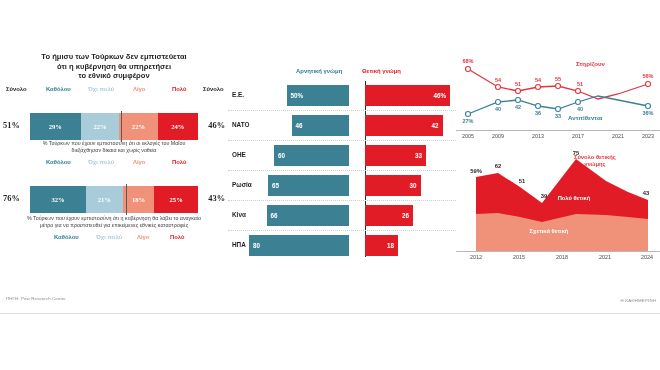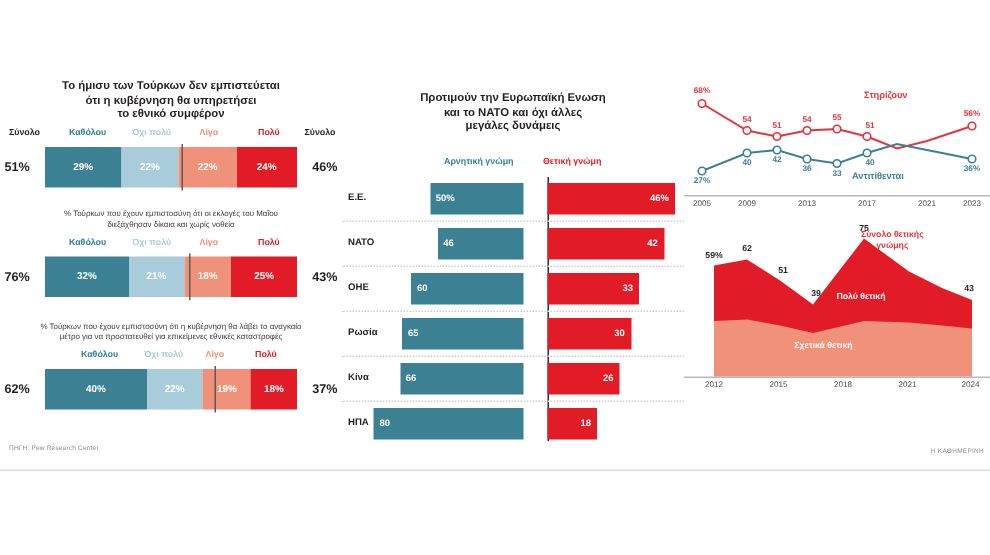--- a/index.html
+++ b/index.html
@@ -72,21 +72,22 @@
   .lg-sinolo-l { left: 6px;  color: #231f20; }
   .lg-katholou { left: 46px; color: #2f7f95; }
   .lg-ochipoly { left: 88px; color: #a8ccd9; }
   .lg-ligo     { left: 133px;color: #ef8f73; }
   .lg-poly     { left: 172px;color: #e01b22; }
   .lg-sinolo-r { left: 203px;color: #231f20; }
 
   .stack-wrap {
     position: relative;
     height: 27px;
-    margin-top: 1px;
+    margin-top: 16px;
+    font-family: Liberation Serif, serif;
   }
   .side-total {
     position: absolute;
     top: 8px;
     font-size: 8.4px;
     font-weight: bold;
     color: #231f20;
   }
   .side-total.left  { left: 3px; }
   .side-total.right { right: 3px; }
@@ -385,41 +386,27 @@
 
     <div class="div-block" id="div-block-3">
       <div class="sub-title" style="white-space: pre-line;">% Τούρκων που έχουν εμπιστοσύνη ότι η κυβέρνηση θα λάβει το αναγκαίο
 μέτρο για να προστατευθεί για επικείμενες εθνικές καταστροφές</div>
       <div class="legend-row">
         <span class="legend-lbl lg-katholou" style="left:54px">Καθόλου</span>
         <span class="legend-lbl lg-ochipoly" style="left:96px">Όχι πολύ</span>
         <span class="legend-lbl lg-ligo" style="left:137px">Λίγο</span>
         <span class="legend-lbl lg-poly" style="left:170px">Πολύ</span>
       </div>
-      <div class="stack-wrap">
-        <span class="side-total left">62%</span>
-        <span class="side-total right">37%</span>
-        <div class="stack-bar">
-          <div class="seg s1" style="width:40.4%">40%</div>
-          <div class="seg s2" style="width:22.2%">22%</div>
-          <div class="seg s3" style="width:19.2%">19%</div>
-          <div class="seg s4" style="width:18.2%">18%</div>
-        </div>
-        <div class="mid-divider" style="left:62.6%"></div>
-      </div>
     </div>
 
   </div>
 
   <div id="source-note">ΠΗΓΗ: Pew Research Center</div>
 
   <div id="middle-column">
-    <div class="panel-title" id="mid-title" style="white-space: pre-line;">Προτιμούν την Ευρωπαϊκή Ενωση
-και το ΝΑΤΟ και όχι άλλες
-μεγάλες δυνάμεις</div>
     <div id="mid-legend">
       <span class="ml" id="ml-neg">Αρνητική γνώμη</span>
       <span class="ml" id="ml-pos">Θετική γνώμη</span>
     </div>
 
     <div id="mid-rows">
       <div id="mid-axis" style="left:137px; height:176px;"></div>
 
       <div class="mid-row">
         <span class="mid-cat">Ε.Ε.</span>

